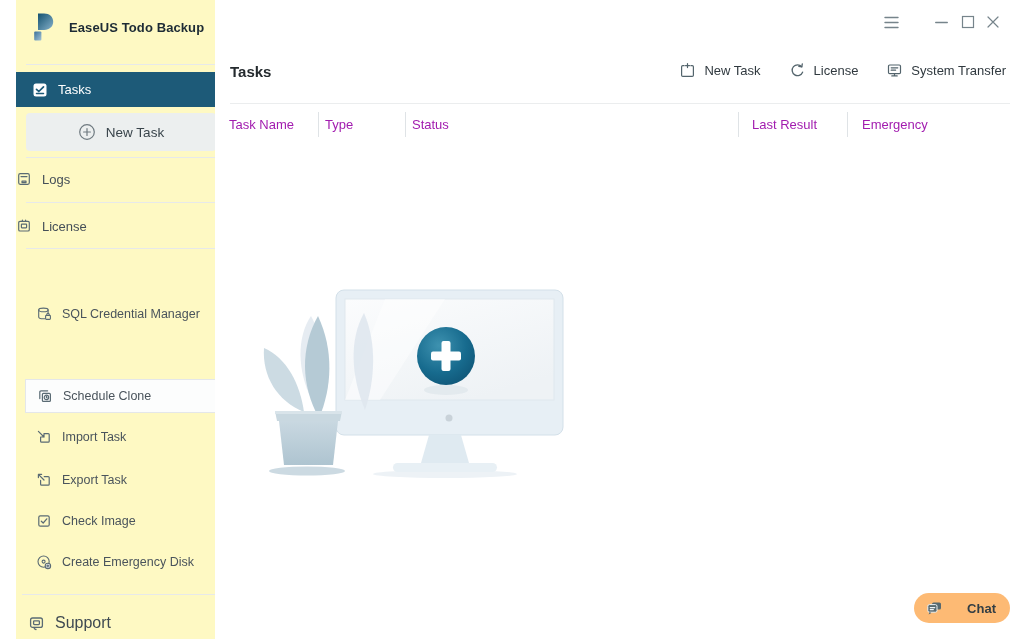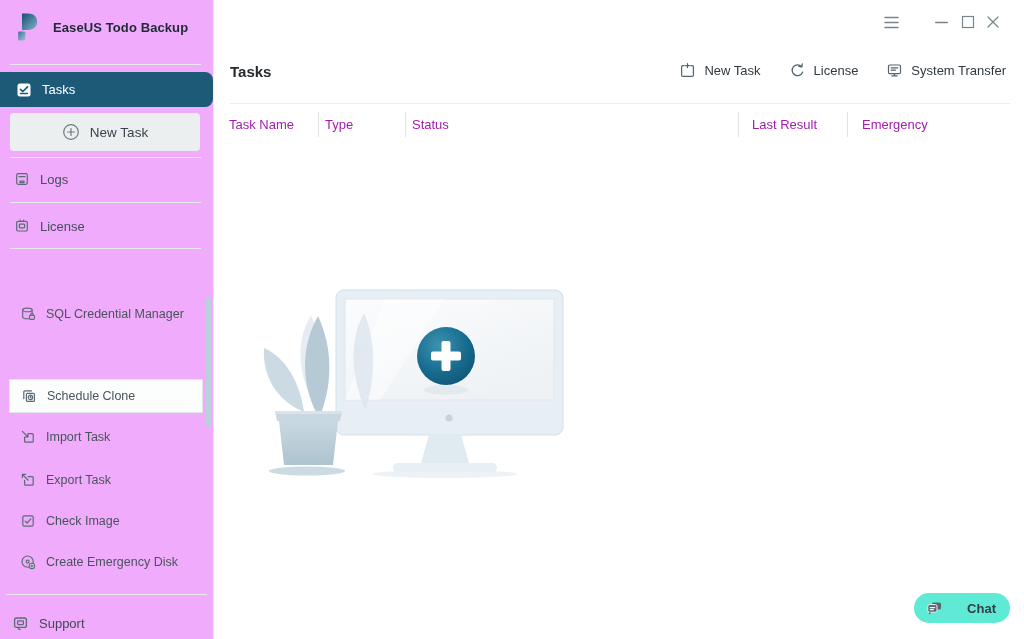--- a/index.html
+++ b/index.html
@@ -1,43 +1,43 @@
 <!DOCTYPE html>
 <html><head>
 <meta charset="utf-8">
 <style>
   * { margin:0; padding:0; box-sizing:border-box; }
   html,body { width:1024px; height:639px; font-family:"Liberation Sans", sans-serif; }
   #app { position:relative; width:1024px; height:639px; background:#ffffff; overflow:hidden; }
 
   
-  .sidebar { position:absolute; left:0; top:0; width:214px; height:639px; background:#f0abfc; border-right:1px solid #ededee; }
+  .sidebar { position:absolute; left:16px; top:0; width:214px; height:639px; background:#fef9c3; border-right:1px solid #ededee; }
   .logo-row { position:absolute; left:14px; top:12px; display:flex; align-items:center; gap:12px; }
   .logo-title { font-size:13px; font-weight:bold; color:#1d2b35; letter-spacing:.1px; }
   .sdiv { position:absolute; left:10px; right:12px; height:1px; background:#e7e9ea; }
-  .side-item { position:absolute; left:0; width:213px; height:30px; display:flex; align-items:center; gap:10px; padding-left:14px; font-size:13px; color:#454f58; cursor:pointer; }
+  .side-item { position:absolute; left:0; width:213px; height:30px; display:flex; align-items:center; gap:10px; font-size:13px; color:#454f58; cursor:pointer; }
   .side-item.selected { top:72px; height:35px; background:#1d5a78; color:#ffffff; border-radius:0 8px 8px 0; padding-left:16px; }
   .newtask-btn { position:absolute; left:10px; top:113px; width:190px; height:38px; background:#ecefef; border-radius:4px; display:flex; align-items:center; justify-content:center; gap:10px; font-size:13.5px; color:#39444b; cursor:pointer; }
   .sub-item { position:absolute; left:0; width:213px; height:30px; display:flex; align-items:center; gap:10px; padding-left:20px; font-size:12.5px; color:#4a545c; cursor:pointer; }
   .sub-item.hovered { left:9px; width:194px; height:34px; padding-left:11px; border:1px solid #e4e7ea; border-radius:0; background:#fcfdfd; }
   .tools-chevron { position:absolute; left:188px; top:7px; }
-  .support-item { position:absolute; left:0; top:607px; width:213px; height:32px; display:flex; align-items:center; gap:10px; padding-left:12px; font-size:13px; color:#3f4a52; cursor:pointer; }
+  .support-item { position:absolute; left:0; top:607px; width:213px; height:32px; display:flex; align-items:center; gap:10px; padding-left:12px; font-size:16px; color:#3f4a52; cursor:pointer; }
   .scroll-thumb { position:absolute; left:206px; top:297px; width:5px; height:130px; border-radius:3px; background:#bccfdc; cursor:pointer; }
 
   
   .main { position:absolute; left:215px; top:0; width:809px; height:639px; background:#ffffff; }
   .win-btn { position:absolute; cursor:pointer; }
   .page-title { position:absolute; left:15px; top:63px; font-size:15px; font-weight:bold; color:#242a2e; }
   .toolbar { position:absolute; top:62px; right:18px; display:flex; gap:28px; }
   .tb-item { display:flex; align-items:center; gap:8px; font-size:13px; color:#30393f; cursor:pointer; white-space:nowrap; }
   .main-div { position:absolute; top:103px; left:15px; right:14px; height:1px; background:#ebedee; }
   .th { position:absolute; top:117px; font-size:13px; color:#a21caf; }
   .th-sep { position:absolute; top:112px; width:1px; height:25px; background:#dfe3e6; }
   .illustration { position:absolute; left:215px; top:268px; }
-  .chat-btn { position:absolute; right:14px; bottom:16px; height:30px; padding:0 14px 0 12px; background:#5eead4; border-radius:15px; display:flex; align-items:center; gap:24px; font-size:13px; font-weight:bold; color:#333e44; cursor:pointer; }
+  .chat-btn { position:absolute; right:14px; bottom:16px; height:30px; padding:0 14px 0 12px; background:#fdba74; border-radius:15px; display:flex; align-items:center; gap:24px; font-size:13px; font-weight:bold; color:#333e44; cursor:pointer; }
 
   svg { display:block; }
 </style>
 </head>
 <body>
 
 <div id="app">
 
   <div class="sidebar">
 

